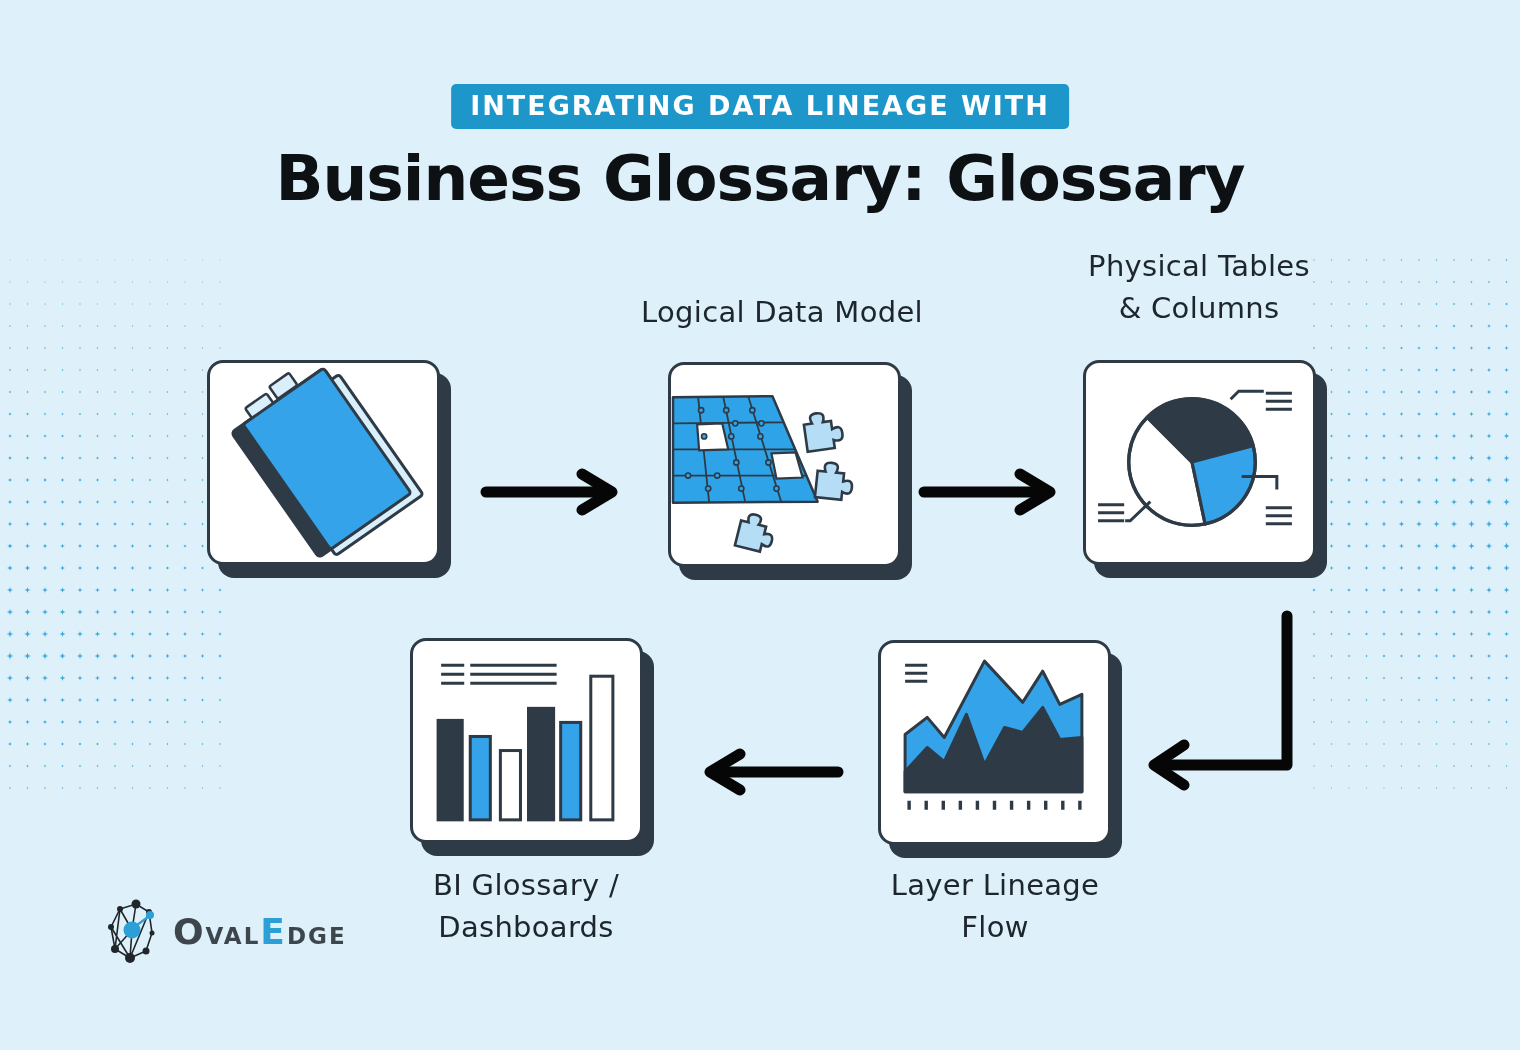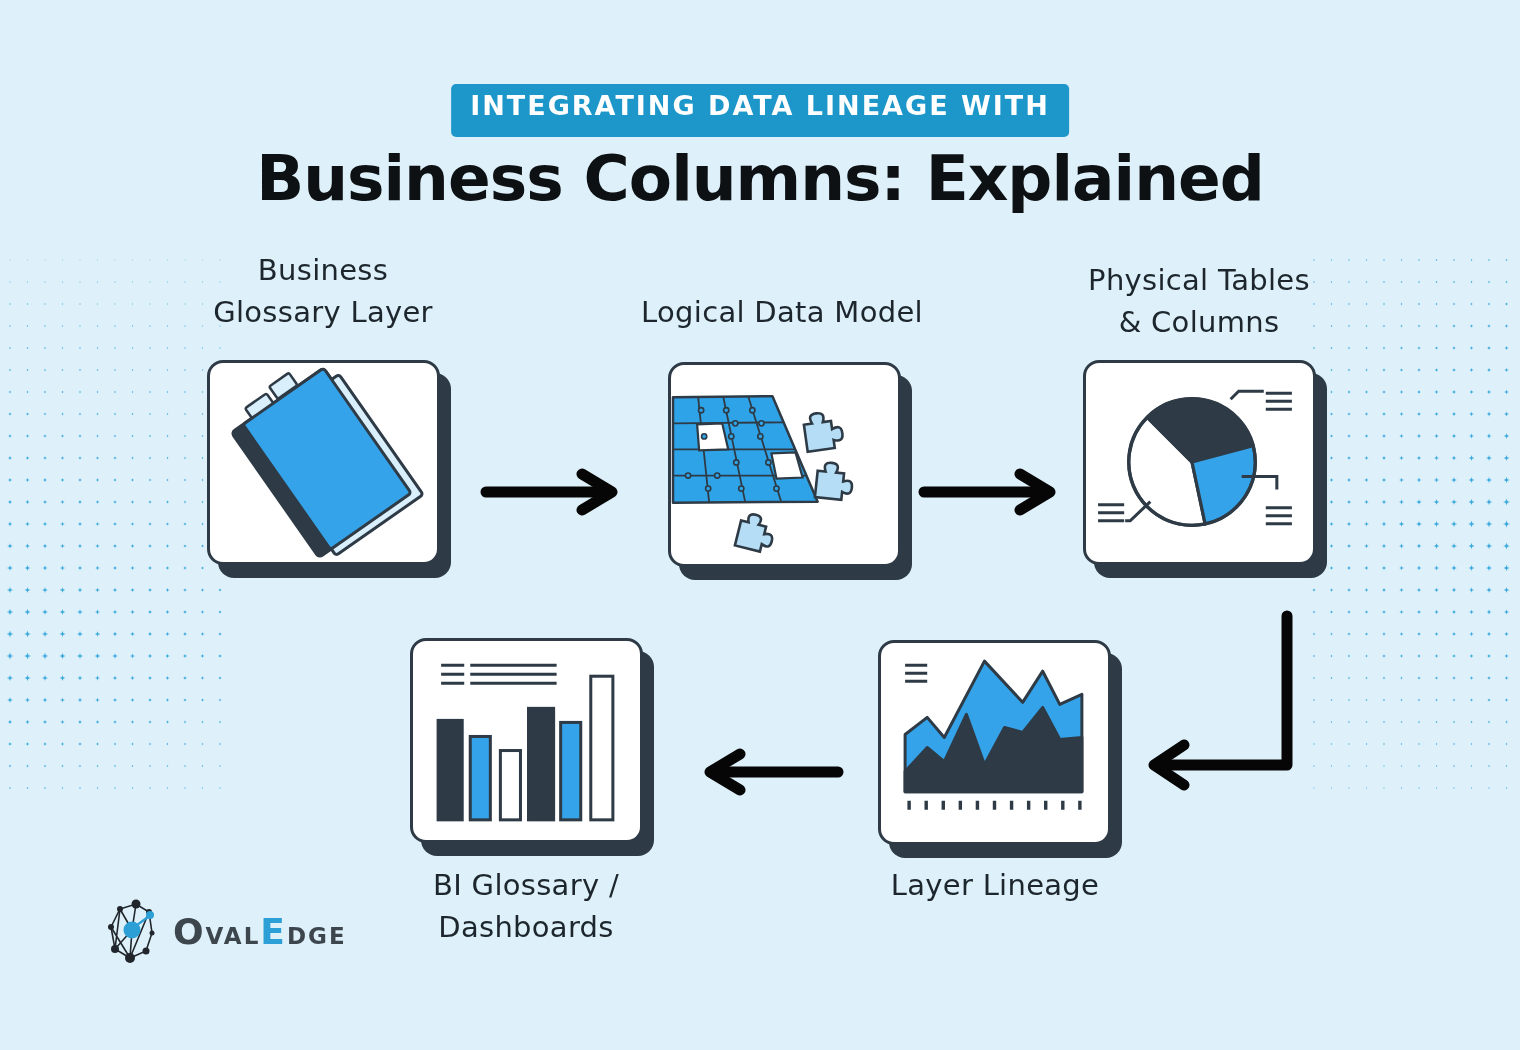--- a/index.html
+++ b/index.html
@@ -5,21 +5,21 @@
   html,body{margin:0;padding:0;background:#cfe6f2;}
   .stage{
     position:relative;width:1520px;height:1050px;overflow:hidden;
     background:#def1fa;
     font-family:"DejaVu Sans","Liberation Sans",sans-serif;
   }
   .stars{position:absolute;pointer-events:none;}
   .banner{
     position:absolute;top:84px;left:50%;transform:translateX(-50%);
     background:#1d97c9;color:#ffffff;font-weight:bold;font-size:27px;
-    letter-spacing:2px;padding:6px 19px 16px;border-radius:5px;white-space:nowrap;
+    letter-spacing:2px;padding:6px 19px 8px;border-radius:5px;white-space:nowrap;
   }
   .title{
     position:absolute;top:142px;left:0;width:100%;text-align:center;
     font-size:63px;font-weight:bold;color:#0e1114;letter-spacing:-1px;
   }
   .step-label{
     position:absolute;width:340px;text-align:center;font-size:29px;
     color:#1d262c;line-height:42px;letter-spacing:0.3px;
   }
   .card{
@@ -672,30 +672,26 @@
       <use href="#star8" transform="translate(95.5,536) scale(0.18)" fill="#29a0db" opacity="0.9"></use>
       <use href="#star8" transform="translate(113,536) scale(0.18)" fill="#29a0db" opacity="0.9"></use>
       <use href="#star8" transform="translate(130.5,536) scale(0.18)" fill="#29a0db" opacity="0.9"></use>
       <use href="#star8" transform="translate(148,536) scale(0.19)" fill="#29a0db" opacity="0.9"></use>
       <use href="#star8" transform="translate(165.5,536) scale(0.19)" fill="#29a0db" opacity="0.9"></use>
       <use href="#star8" transform="translate(183,536) scale(0.19)" fill="#29a0db" opacity="0.9"></use>
       <use href="#star8" transform="translate(200.5,536) scale(0.20)" fill="#29a0db" opacity="0.9"></use>
     </svg>
 
   <div class="banner">INTEGRATING DATA LINEAGE WITH</div>
-  <div class="title">Business Columns: Explained</div>
-
-  <div class="step-label" style="left:153px;top:249px">
-    <div>Business</div>
-    <div>Glossary Layer</div>
-  </div>
+  <div class="title">Business Glossary: Glossary</div>
+
   <div class="step-label" style="left:612px;top:291px">
     <div>Logical Data Model</div>
   </div>
-  <div class="step-label" style="left:1029px;top:259px">
+  <div class="step-label" style="left:1029px;top:245px">
     <div>Physical Tables</div>
     <div>&amp; Columns</div>
   </div>
 
   <div class="card" style="left:207px;top:360px">
     <svg viewBox="0 0 226 198">
       <g transform="rotate(-35 113 99)">
         <rect x="55" y="22" width="112" height="152" rx="4" fill="#2e3b46" stroke="#2e3b46" stroke-width="3"></rect>
         <rect x="70" y="36" width="106" height="146" rx="3" fill="#d9effb" stroke="#2e3b46" stroke-width="3"></rect>
         <rect x="80" y="10" width="26" height="16" rx="2" fill="#d9effb" stroke="#2e3b46" stroke-width="2.5"></rect>
@@ -783,20 +779,21 @@
       </g>
     </svg>
   </div>
 
   <div class="step-label" style="left:356px;top:864px">
     <div>BI Glossary /</div>
     <div>Dashboards</div>
   </div>
   <div class="step-label" style="left:825px;top:864px">
     <div>Layer Lineage</div>
+    <div>Flow</div>
   </div>
 
   <svg class="arrow" style="left:476px;top:468px" width="150" height="48">
     <path d="M10 24 H128" stroke="#060606" stroke-width="11" stroke-linecap="round" fill="none"></path>
     <path d="M106 6 L136 24 L106 42" stroke="#060606" stroke-width="11" stroke-linecap="round" stroke-linejoin="round" fill="none"></path>
   </svg>
   <svg class="arrow" style="left:914px;top:468px" width="150" height="48">
     <path d="M10 24 H128" stroke="#060606" stroke-width="11" stroke-linecap="round" fill="none"></path>
     <path d="M106 6 L136 24 L106 42" stroke="#060606" stroke-width="11" stroke-linecap="round" stroke-linejoin="round" fill="none"></path>
   </svg>

